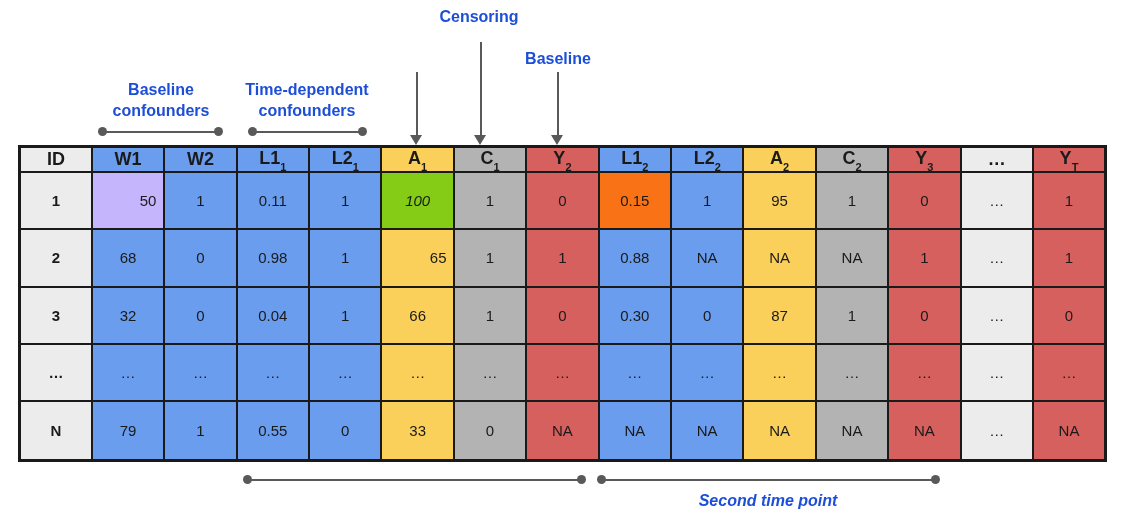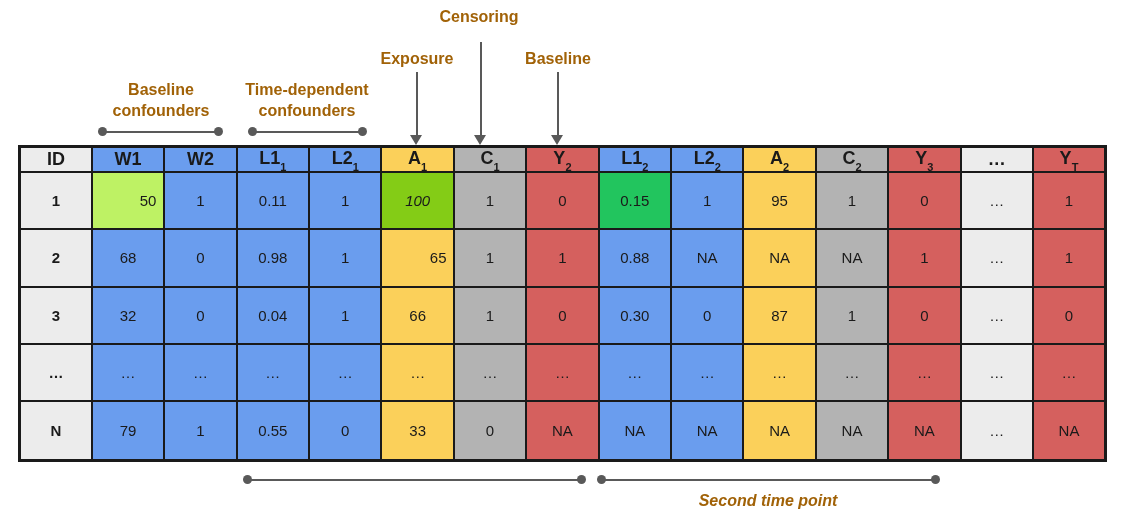--- a/index.html
+++ b/index.html
@@ -18,21 +18,21 @@
     text-align:center; vertical-align:middle; padding:0;
     color:#1a1a1a; overflow:hidden;
   }
   table.grid th { font-size:18px; font-weight:bold; }
   table.grid td { font-size:15px; font-weight:normal; }
   table.grid tbody td:first-child { font-weight:bold; }
   table.grid sub { font-size:11px; font-weight:bold; position:relative; top:2px; }
 
   
   .ann {
-    position:absolute; text-align:center; color:#a16207;
+    position:absolute; text-align:center; color:#1d4ed8;
     font-size:16px; font-weight:bold; line-height:21px;
   }
   .ann.italic { font-style:italic; }
 
   
   .v-arrow { position:absolute; width:13px; }
   .v-arrow .shaft { position:absolute; left:5.5px; top:0; bottom:8px; width:2px; background:var(--ann); }
   .v-arrow .head {
     position:absolute; bottom:0; left:0; width:0; height:0;
     border-left:6.5px solid transparent; border-right:6.5px solid transparent;
@@ -64,21 +64,20 @@
   .second-bracket    { left:597px; top:475px; width:343px; }
   .first-label       { left:314px; top:490px; width:200px; }
   .second-label      { left:668px; top:490px; width:200px; }
 </style>
 </head>
 <body>
 
 <div class="canvas">
 
   <div class="ann censoring-label">Censoring</div>
-  <div class="ann exposure-label">Exposure</div>
   <div class="ann outcome-label">Baseline</div>
   <div class="ann baseline-label">Baseline confounders</div>
   <div class="ann timedep-label">Time-dependent confounders</div>
 
   <div class="v-arrow censoring-arrow">
       <div class="shaft"></div>
       <div class="head"></div>
     </div>
   <div class="v-arrow exposure-arrow">
       <div class="shaft"></div>
@@ -112,28 +111,28 @@
           <th style="background: rgb(251, 208, 90);"><span>A</span><sub>2</sub></th>
           <th style="background: rgb(179, 179, 179);"><span>C</span><sub>2</sub></th>
           <th style="background: rgb(213, 96, 94); margin-top: 44px;"><span>Y</span><sub>3</sub></th>
           <th style="background: rgb(236, 236, 236);"><span>…</span></th>
           <th style="background: rgb(213, 96, 94);"><span>Y</span><sub>T</sub></th>
         </tr>
       </thead>
     <tbody>
         <tr>
           <td style="background: rgb(236, 236, 236);">1</td>
-          <td style="background: #bef264; padding-left: 40px;">50</td>
+          <td style="background: #c4b5fd; padding-left: 40px;">50</td>
           <td style="background: rgb(106, 157, 238);">1</td>
           <td style="background: rgb(106, 157, 238);">0.11</td>
           <td style="background: rgb(106, 157, 238);">1</td>
           <td style="background: #84cc16; font-style: italic;">100</td>
           <td style="background: rgb(179, 179, 179);">1</td>
           <td style="background: rgb(213, 96, 94);">0</td>
-          <td style="background: #22c55e;">0.15</td>
+          <td style="background: #f97316;">0.15</td>
           <td style="background: rgb(106, 157, 238);">1</td>
           <td style="background: rgb(251, 208, 90);">95</td>
           <td style="background: rgb(179, 179, 179);">1</td>
           <td style="background: rgb(213, 96, 94);">0</td>
           <td style="background: rgb(236, 236, 236);">…</td>
           <td style="background: rgb(213, 96, 94);">1</td>
         </tr>
         <tr>
           <td style="background: rgb(236, 236, 236);">2</td>
           <td style="background: rgb(106, 157, 238);">68</td>

